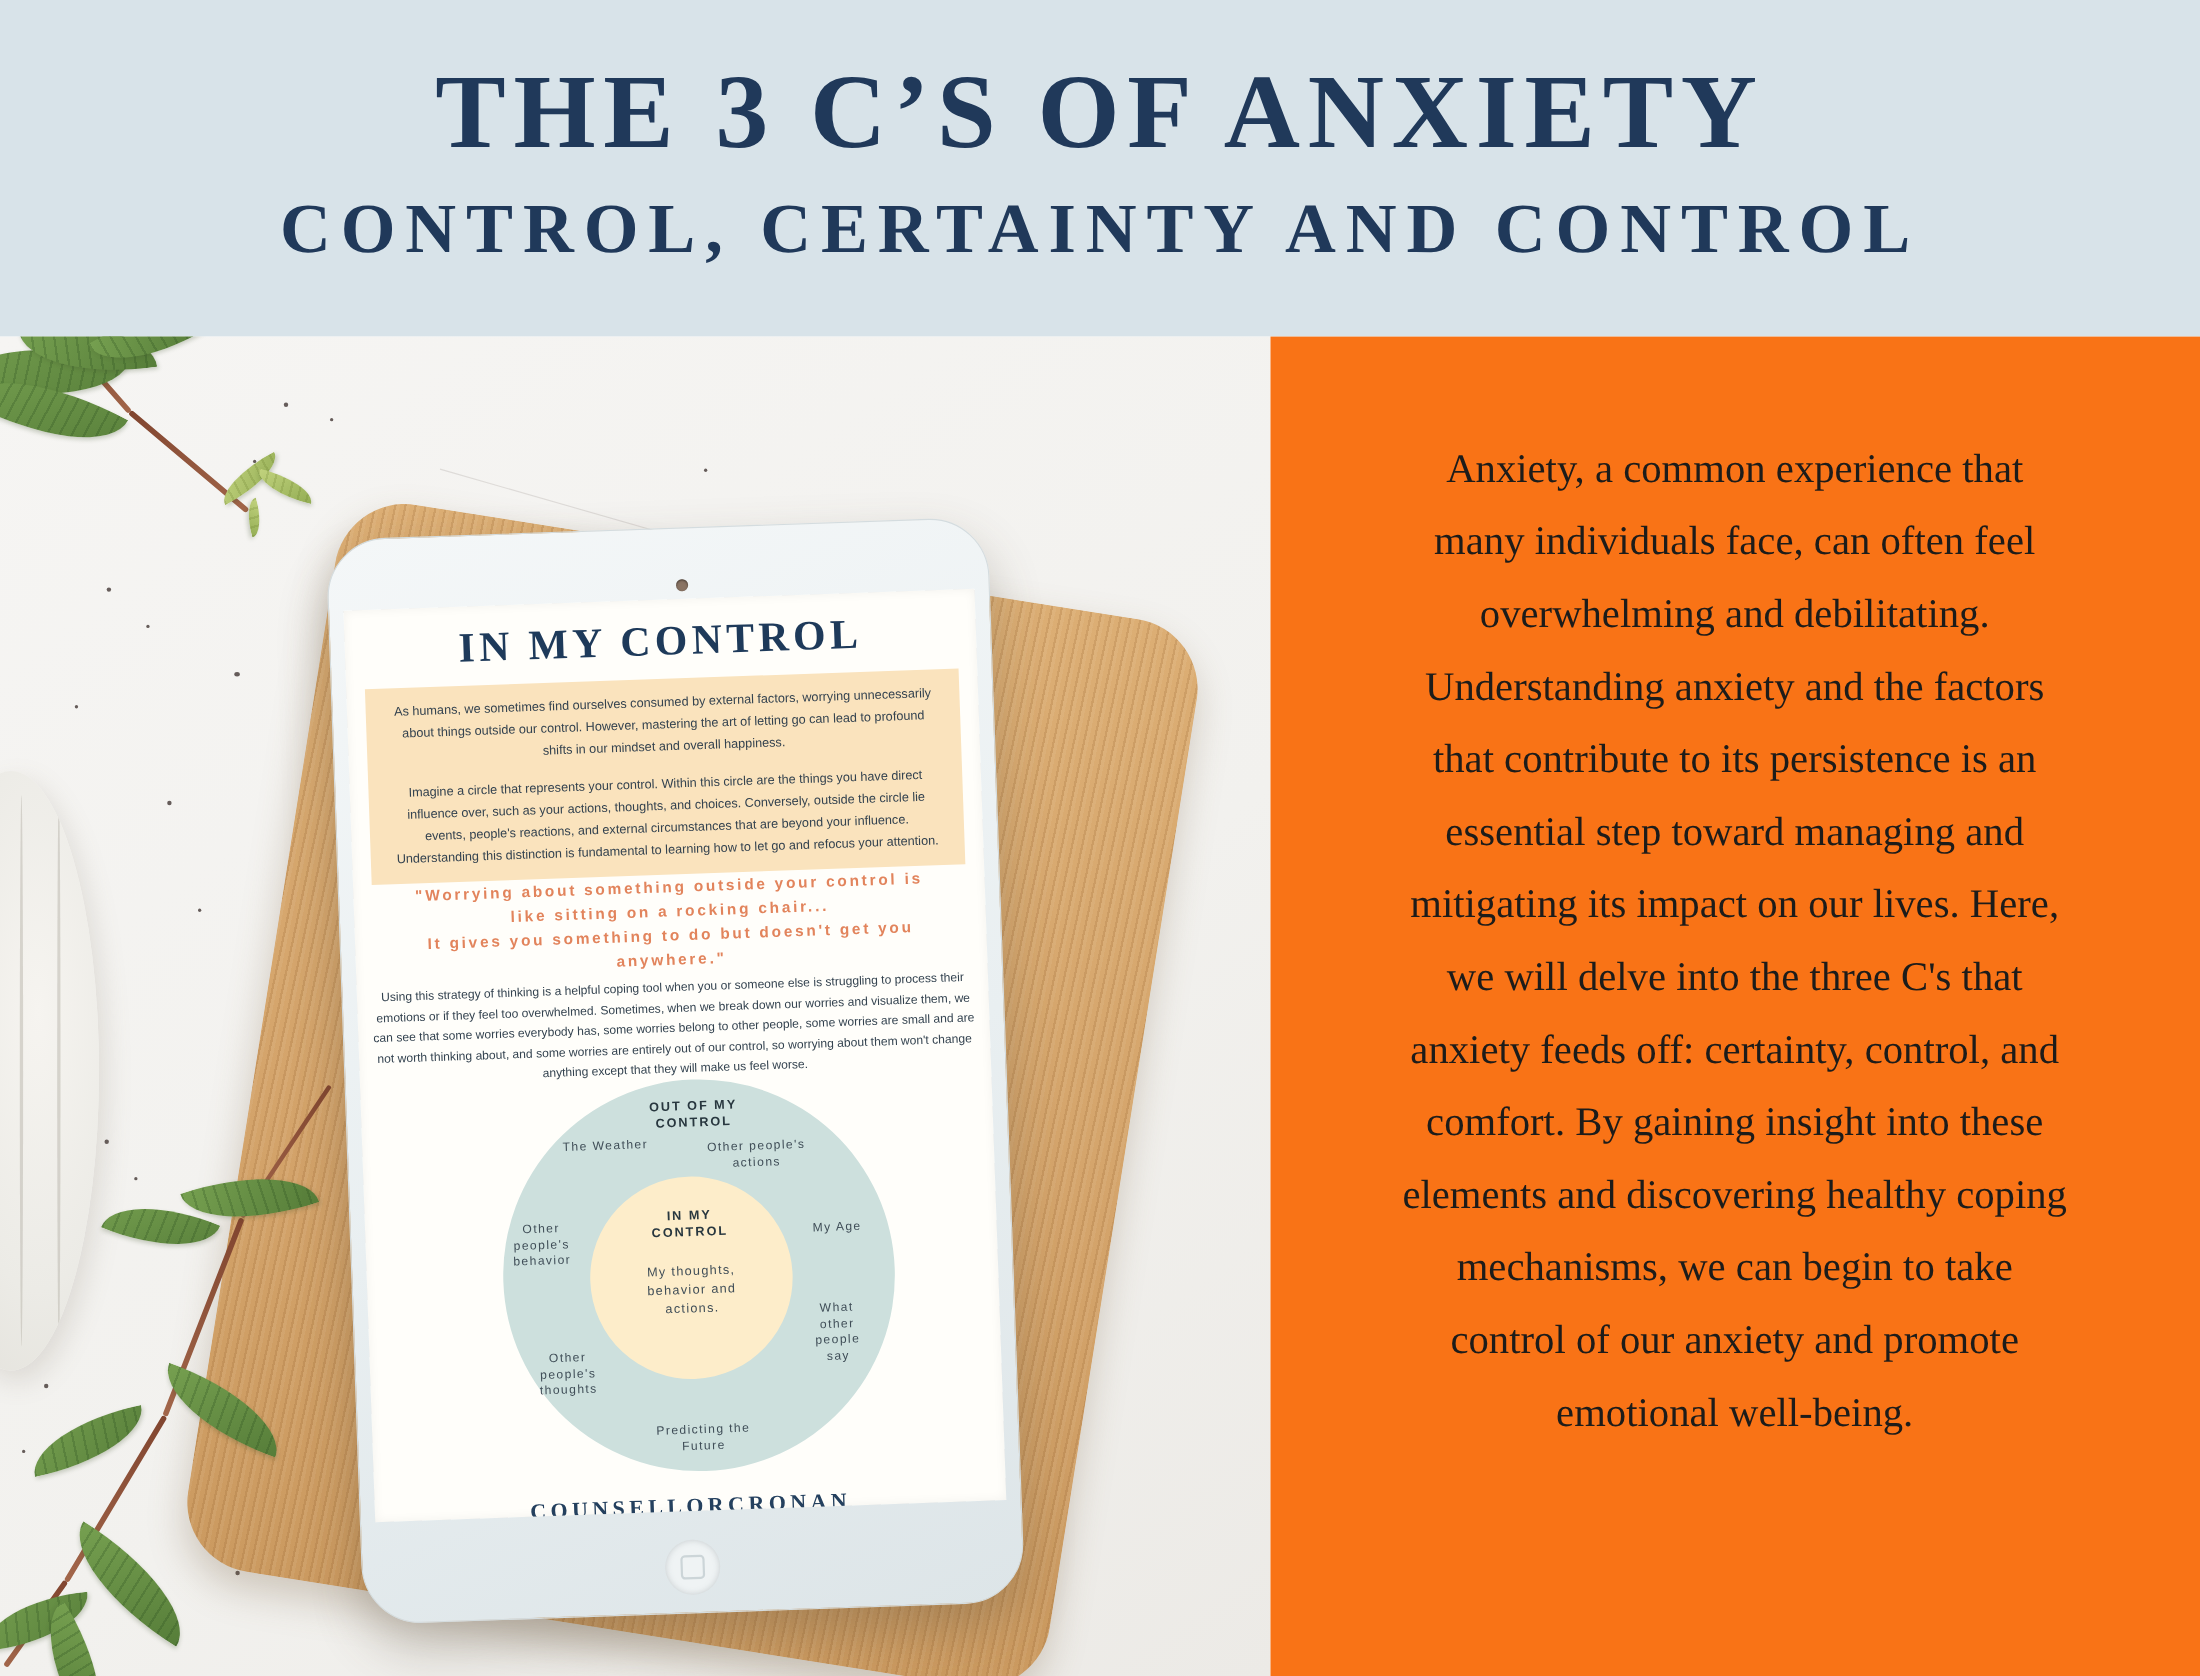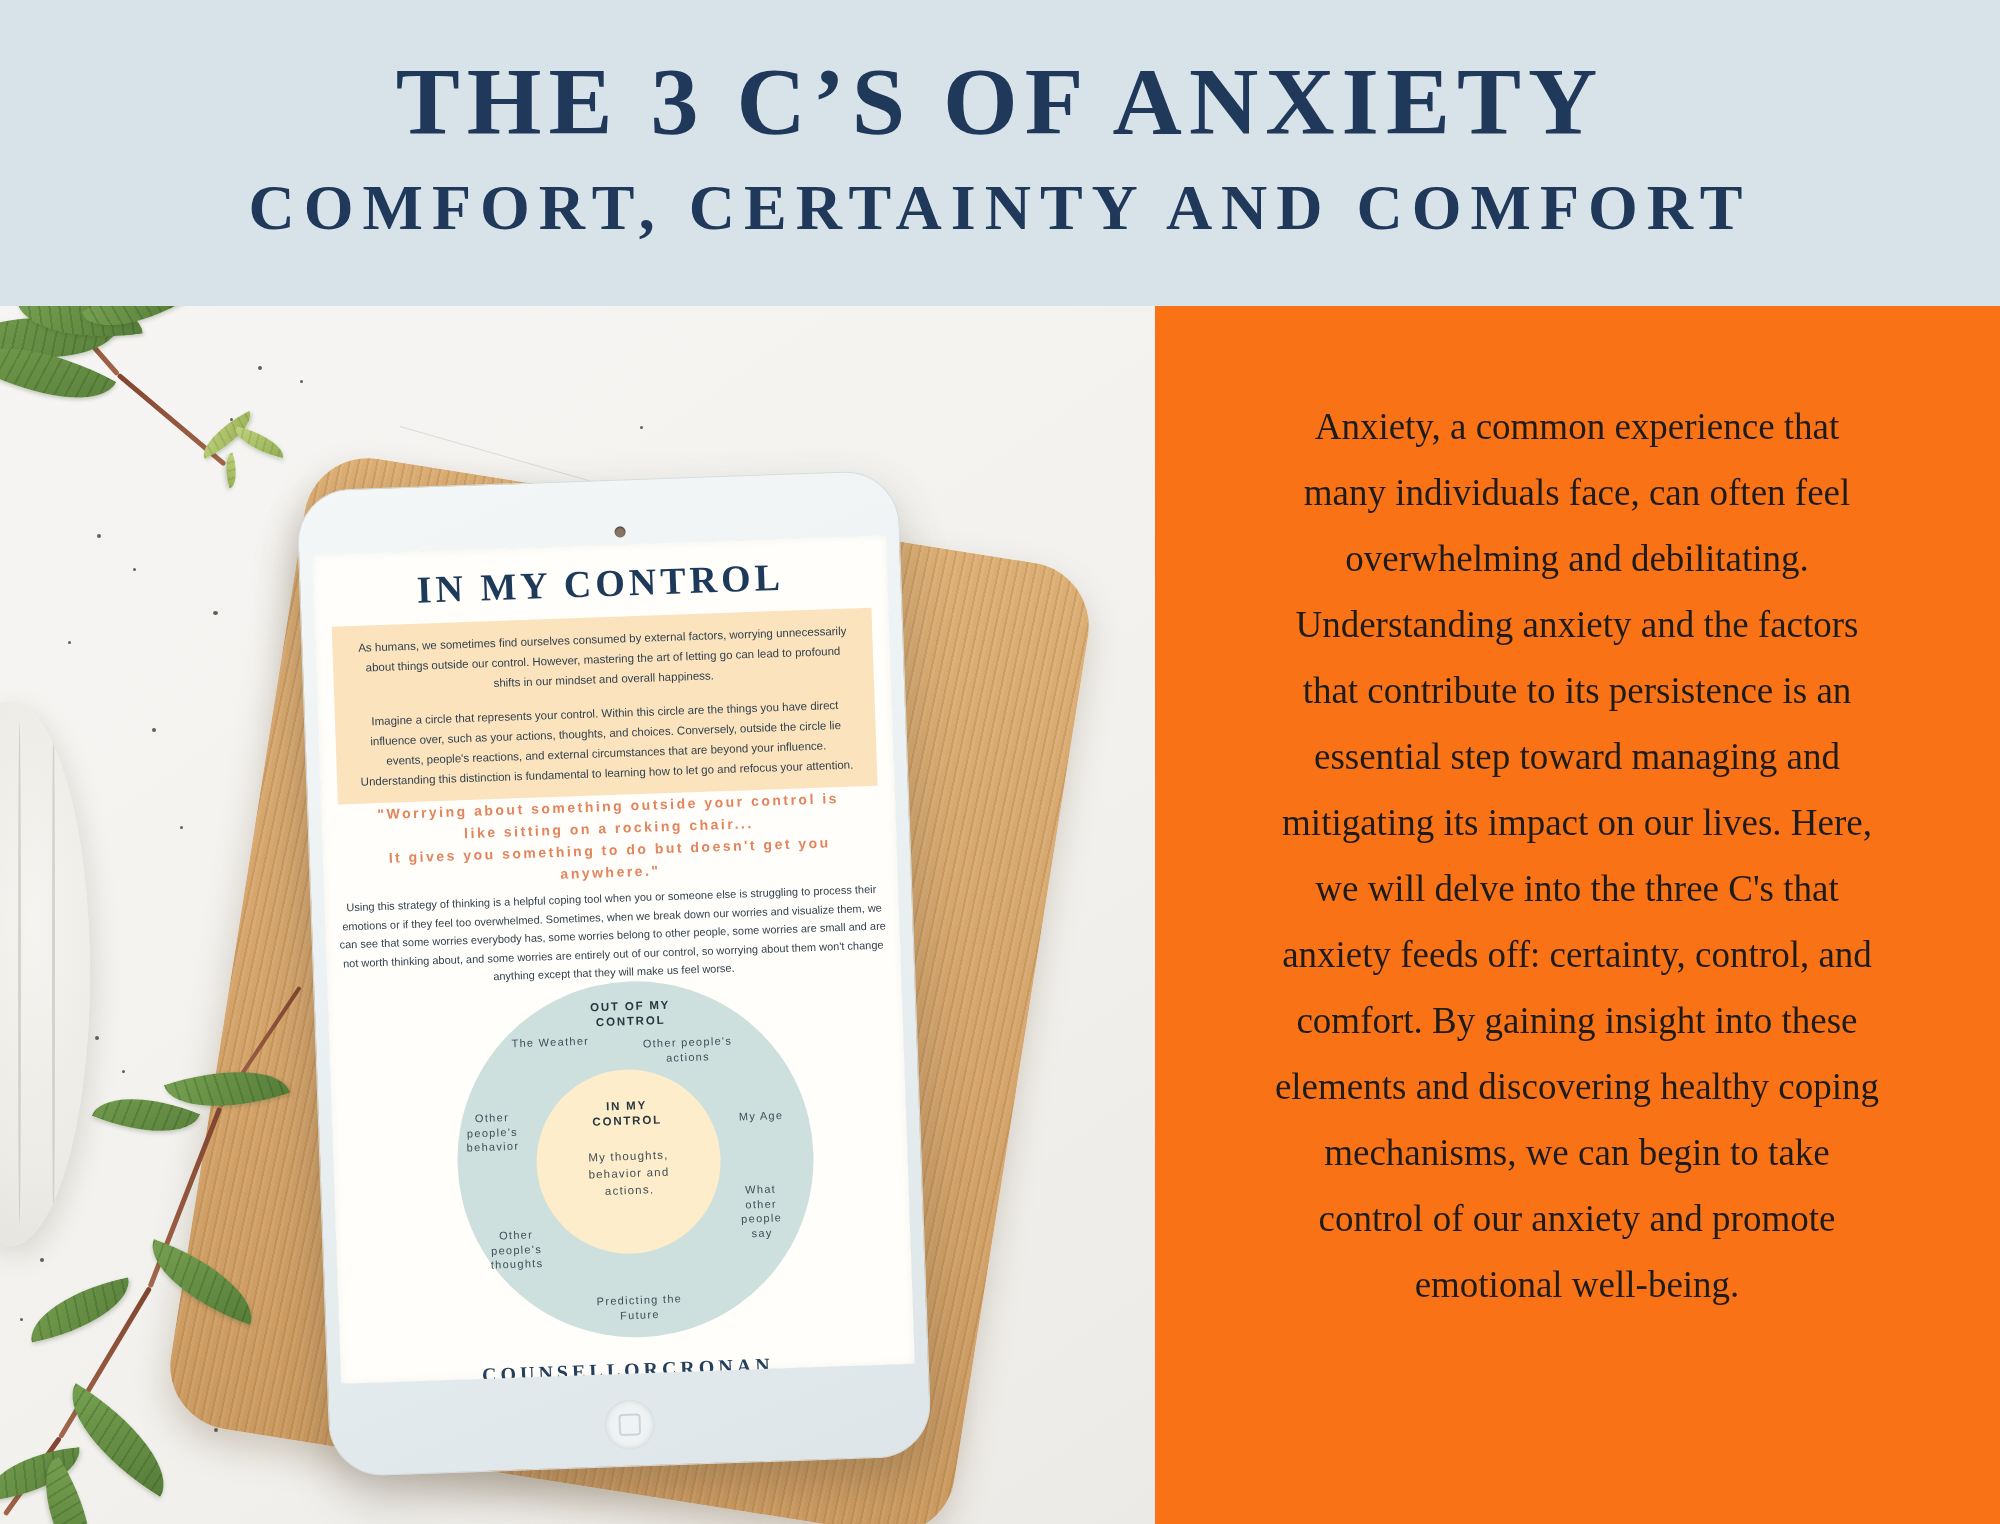--- a/index.html
+++ b/index.html
@@ -92,21 +92,21 @@
             font-family:"Liberation Serif", serif;font-weight:bold;font-size:20px;
             letter-spacing:4px;color:#24405e;}
 </style>
 </head>
 <body>
 
 <div class="stage">
 
   <div class="header-band">
     <div class="header-title">THE 3 C’S OF ANXIETY</div>
-    <div class="header-subtitle">COMFORT, CERTAINTY AND COMFORT</div>
+    <div class="header-subtitle">CONTROL, CERTAINTY AND CONTROL</div>
   </div>
 
   <div class="photo">
 
     <div class="speck" style="left:258px;top:60px;width:4px;height:4px;"></div>
     <div class="speck" style="left:300px;top:74px;width:3px;height:3px;"></div>
     <div class="speck" style="left:230px;top:112px;width:3px;height:3px;"></div>
     <div class="speck" style="left:97px;top:228px;width:4px;height:4px;"></div>
     <div class="speck" style="left:133px;top:262px;width:3px;height:3px;"></div>
     <div class="speck" style="left:213px;top:305px;width:5px;height:4px;"></div>

